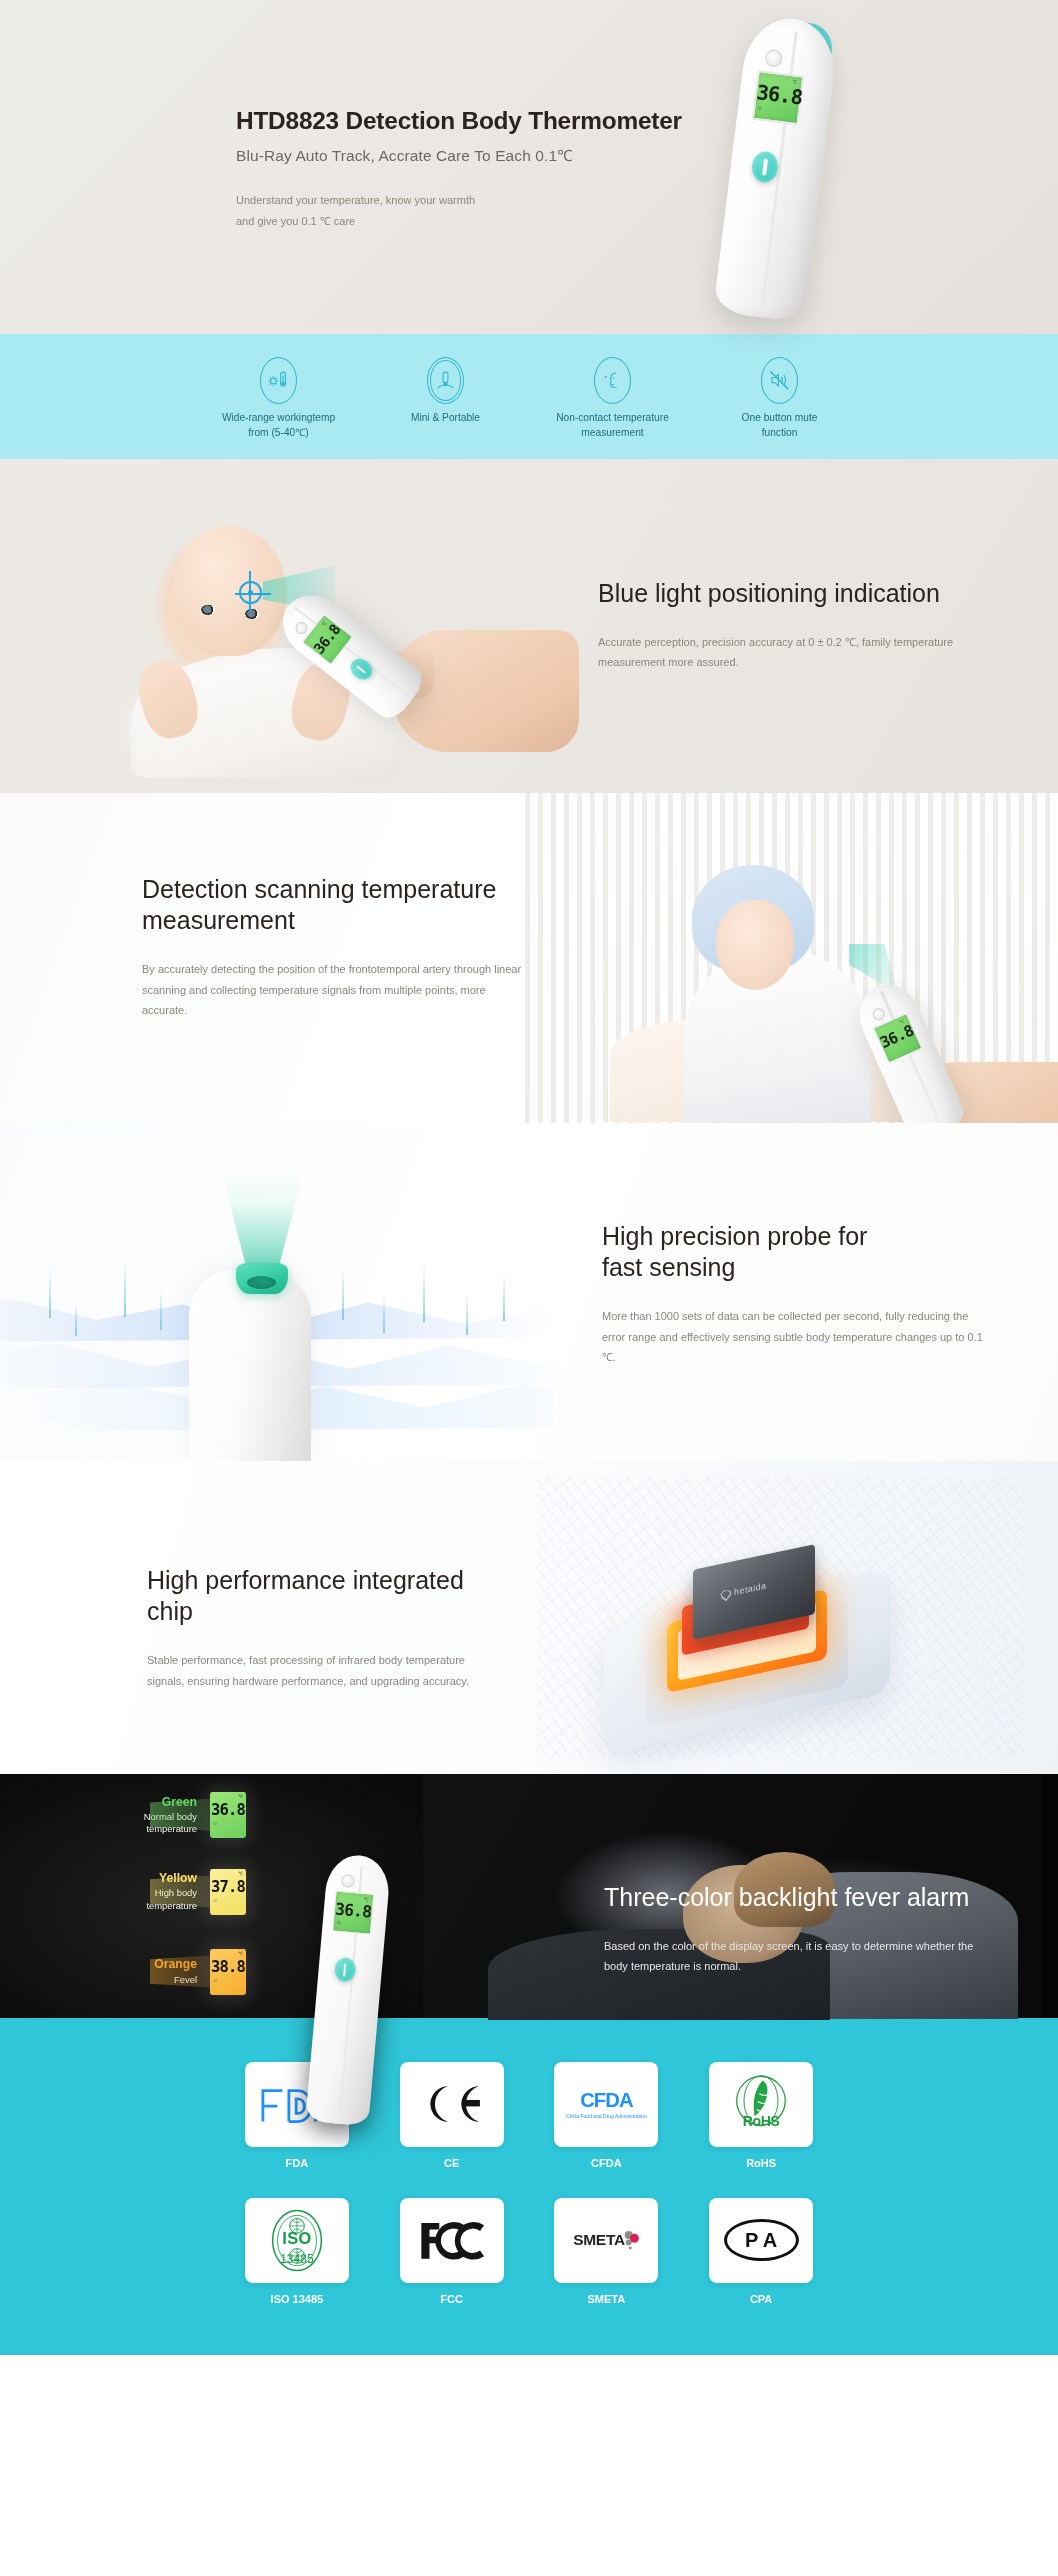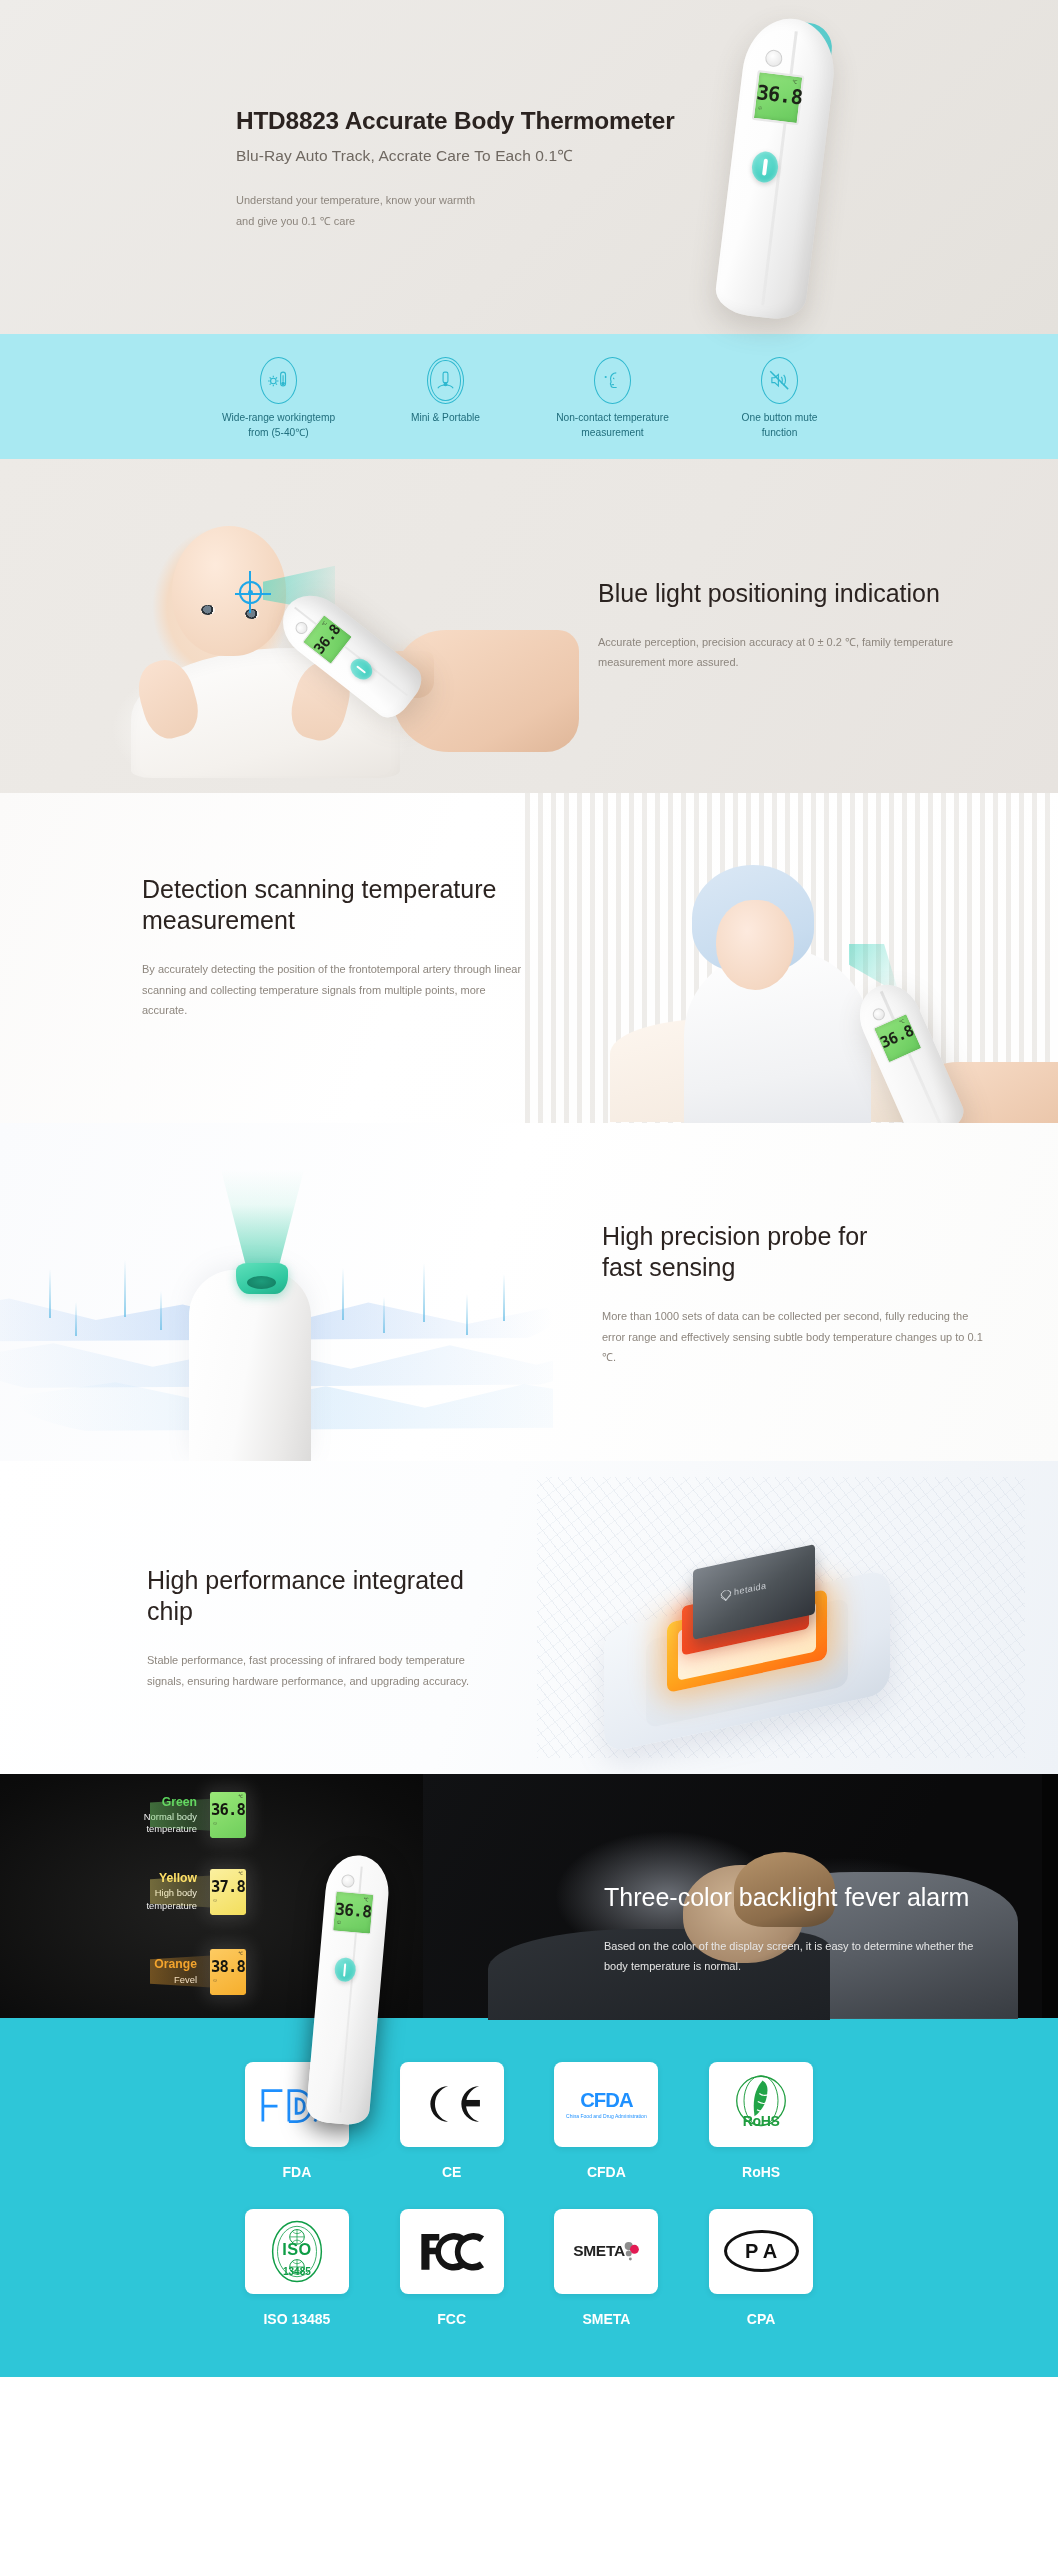--- a/index.html
+++ b/index.html
@@ -414,50 +414,50 @@
     width: 619px; margin: 0 auto;
     display:grid; grid-template-columns: repeat(4,1fr); row-gap: 29px;
     justify-items: center;
   }
   .cert { width: 104px; text-align:center; }
   .cert-card {
     width:104px; height:85px; background:#fff; border-radius:8.1px;
     display:flex; align-items:center; justify-content:center;
     box-shadow: 0 1.6px 6.5px rgba(0,0,0,.08);
   }
-  .cert-name { margin-top:17px; font-size:14px; font-weight:bold; color:#ffffff; }
+  .cert-name { margin-top:10px; font-size:11px; font-weight:bold; color:#ffffff; }
   .ce-wrap { display:flex; gap:3.3px; align-items:center; }
   .ce-wrap svg { display:block; }
   .cfda { text-align:center; }
   .cfda-big { font-size:20.3px; font-weight:bold; color:#1e90ff; letter-spacing:-1px; }
   .cfda-sub { font-size:5px; color:#1e90ff; margin-top:0.8px; }
   .rohs { position:relative; width:68px; height:60px; }
   .rohs-txt { position:absolute; left:0; right:0; bottom:4.9px; text-align:center;
     font-size:14px; font-weight:bold; color:#1f9d3f; letter-spacing:-0.4px; }
   .iso { position:relative; width:70px; height:65px; }
   .iso-txt { position:absolute; left:0; right:0; top:21px; text-align:center;
     font-size:16.3px; font-weight:bold; color:#0f9d46; letter-spacing:0.4px; }
   .iso-num { position:absolute; left:0; right:0; bottom:6.5px; text-align:center;
-    font-size:10px; font-weight:bold; color:#0f9d46; }
+    font-size:12px; font-weight:normal; color:#0f9d46; }
   .smeta { display:flex; align-items:flex-start; }
   .smeta-txt { font-size:15.5px; font-weight:bold; color:#232323; letter-spacing:-0.3px; }
   .smeta-dots { position:relative; width:16.3px; height:19.5px; margin-left:-1.6px; }
   .pa { position:relative; width:75px; height:42px;
     border:3.3px solid #111; border-radius:50%/50%;
     display:flex; align-items:center; justify-content:center; gap:5.7px; }
   .pa span { font-size:20px; font-weight:bold; color:#111; }
 </style>
 </head>
 <body>
 
 <div class="page">
 
   <section class="hero">
     <div class="hero-copy">
-      <div class="hero-title">HTD8823 Accurate Body Thermometer</div>
+      <div class="hero-title">HTD8823 Detection Body Thermometer</div>
       <div class="hero-sub">Blu-Ray Auto Track, Accrate Care To Each 0.1℃</div>
       <div class="hero-desc">
         <div>Understand your temperature, know your warmth</div>
         <div>and give you 0.1 ℃ care</div>
       </div>
     </div>
 
     <div class="therm-hero">
       <div class="therm-tealtop"></div>
       <div class="therm-body"></div>

